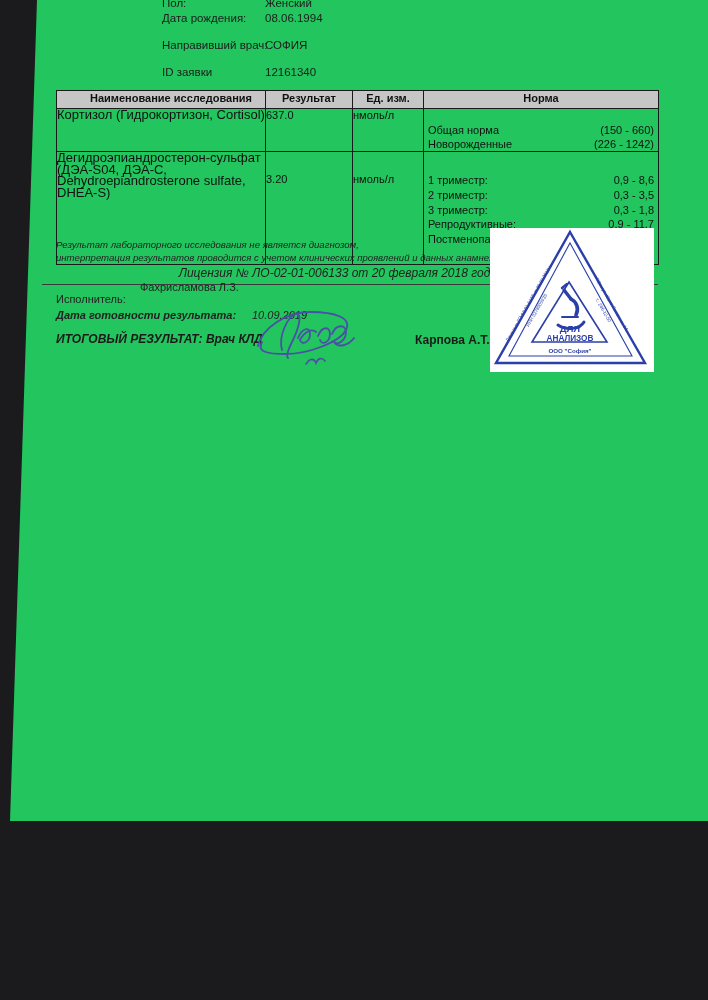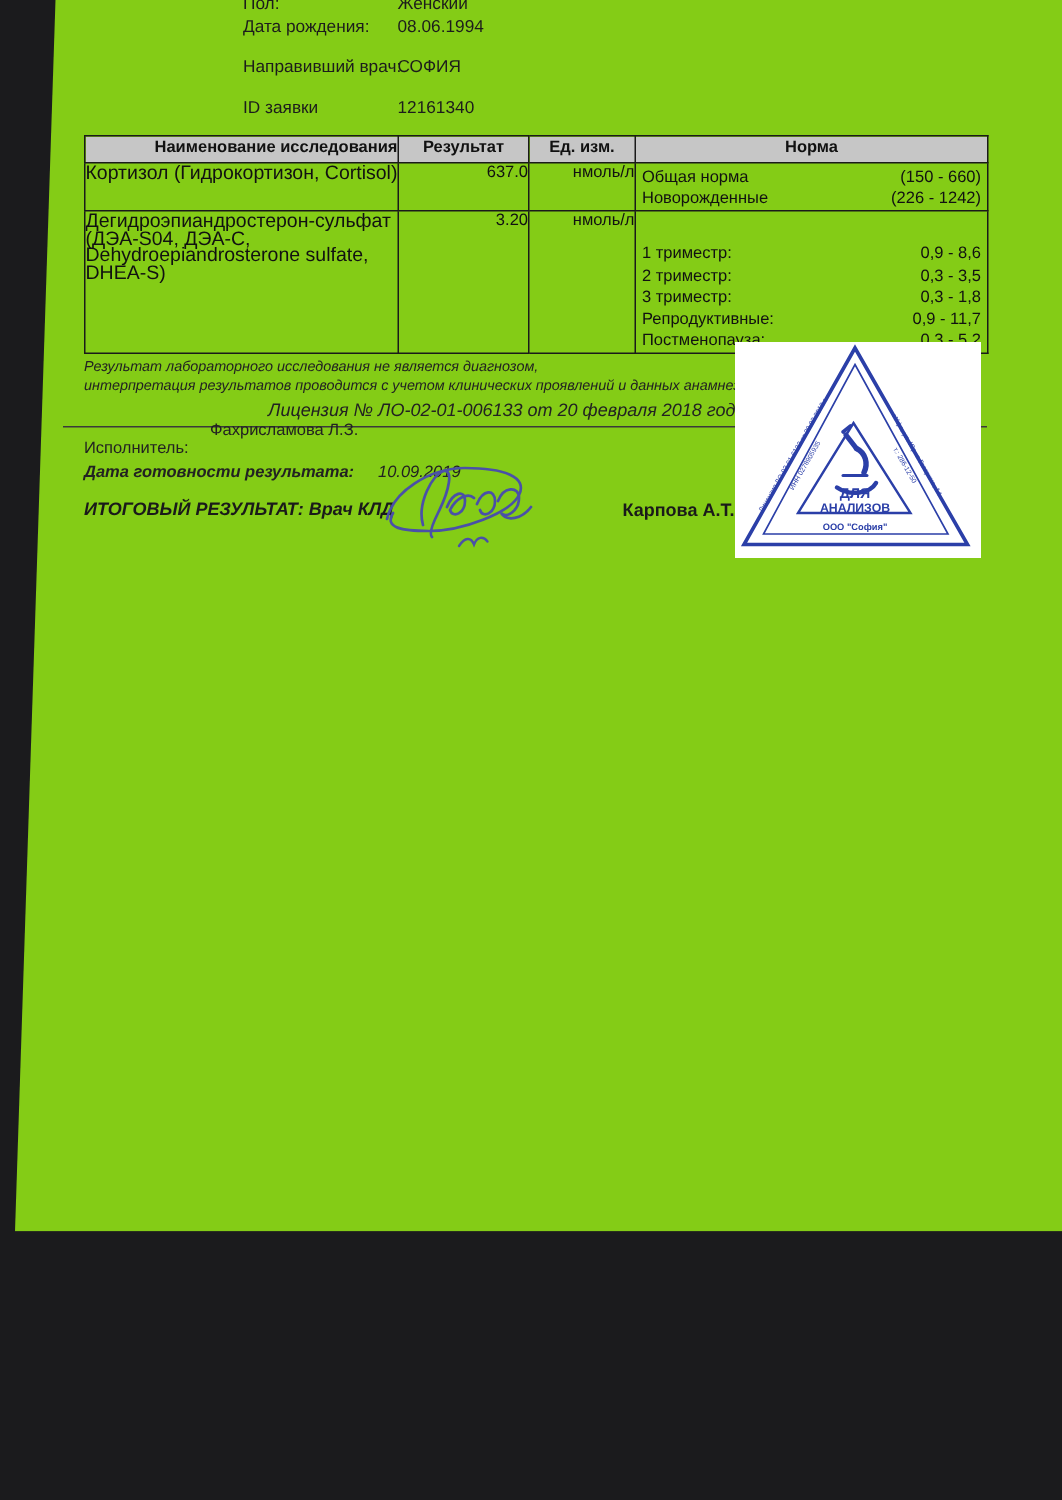--- a/index.html
+++ b/index.html
@@ -5,47 +5,47 @@
   html,body{margin:0;padding:0;}
   body{
     width:708px;height:1000px;
     background:#1b1b1d;
     font-family:"Liberation Sans", sans-serif;
     position:relative;overflow:hidden;
     -webkit-font-smoothing:antialiased;
   }
   .screen{position:absolute;inset:0;width:708px;height:1000px;}
   .paper{
-    position:absolute;left:0;top:0;width:708px;height:821px;background:#84cc16;
+    position:absolute;left:0;top:0;width:708px;height:821px;background:#22c55e;
     clip-path:polygon(37px 0px, 708px 0px, 708px 821px, 10px 821px);
   }
   .abs{position:absolute;}
   .ptext{font-size:11.5px;color:#1c1c1c;}
   .plabel{left:162px;}
   .pvalue{left:265px;}
 
   
   .lab-table{
     position:absolute;left:56px;top:90px;width:602px;
     border-collapse:collapse;table-layout:fixed;
     font-size:11px;color:#111;
   }
   .lab-table td,.lab-table th{
     border:1.4px solid #1a1a1a;vertical-align:top;padding:0;overflow:hidden;
   }
   .lab-table th{
     background:#c6c6c6;font-weight:bold;height:16px;
     font-size:11px;padding:1px 0 0 0;
   }
-  th.h-name{text-align:right;padding-left:20px;margin-top:43px;}
+  th.h-name{text-align:center;padding-left:20px;margin-top:43px;}
   .cell-name{padding:2px 3px 0 4px;line-height:11.5px;font-size:13px;}
-  .cell-mid{text-align:right;padding-top:2px;}
-  .row2 .cell-mid{}
+  .cell-mid{text-align:left;padding-top:2px;}
+  .row2 .cell-mid{padding-top:21px;}
   .norm-line{display:flex;justify-content:space-between;padding:0 4px 0 4px;line-height:14.2px;}
-  .row1 .norm-wrap{padding-top:2px;}
+  .row1 .norm-wrap{padding-top:14px;}
   .row2 .norm-wrap{padding-top:21px;}
   .row2 .norm-line{line-height:14.6px;}
   .row1 td{height:31px;}
   .row2 td{height:91px;}
 
   .disclaimer{
     left:56px;top:239px;font-style:italic;font-size:9.6px;
     line-height:12.8px;color:#222;width:480px;
   }
   .license{

